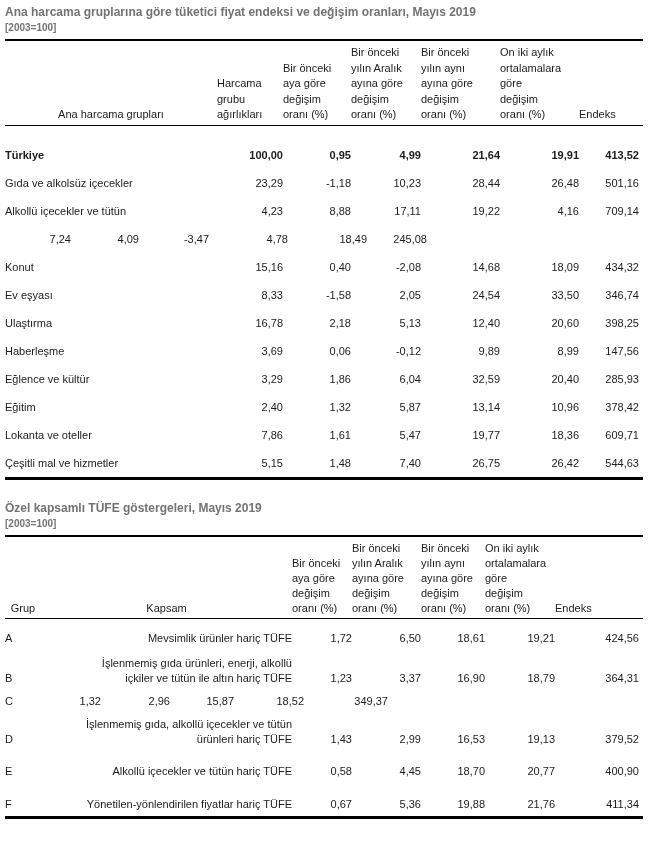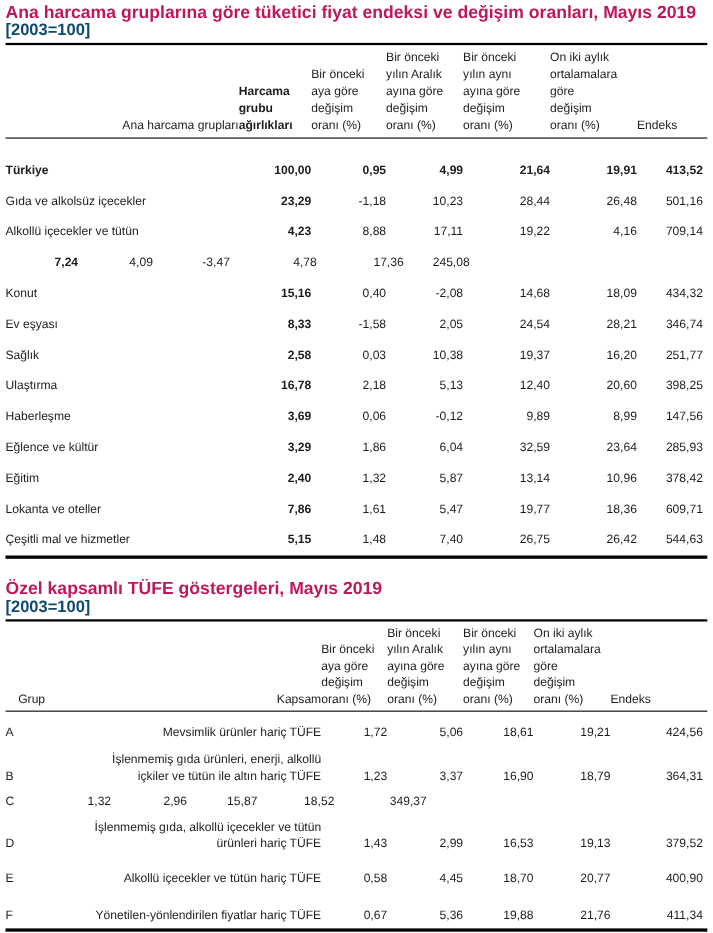--- a/index.html
+++ b/index.html
@@ -2,33 +2,33 @@
 <html><head>
 <meta charset="utf-8">
 <style>
   html,body{margin:0;padding:0;background:#fff;}
   .page{
     width:648px;height:848px;box-sizing:border-box;
     padding:4px 5px 0 5px;background:#fff;
     font-family:"Liberation Sans","DejaVu Sans",sans-serif;
     color:#1c1c1c;font-size:11px;overflow:hidden;
   }
-  .title{font-size:16px;font-weight:bold;line-height:16px;color:#be185d;}
-  .subtitle{font-size:15px;font-weight:bold;line-height:16px;color:#0c4a6e;}
+  .title{font-size:12px;font-weight:bold;line-height:16px;color:#737373;}
+  .subtitle{font-size:10px;font-weight:bold;line-height:16px;color:#737373;}
   .rule-top{border:none;border-top:2px solid #000;margin:3px 0 0 0;}
   .rule-sep{border:none;border-top:1.3px solid #000;margin:0;}
   .rule-bottom{border:none;border-top:3px solid #000;margin:0;}
   .thead{display:flex;align-items:flex-end;padding-top:4px;}
   .thead .th{white-space:pre;line-height:15.5px;text-align:left;padding-bottom:2px;}
-  .thead .th.left{text-align:right;}
+  .thead .th.left{text-align:center;}
   .tr{display:flex;}
   .td{text-align:right;}
   
   .t1 .c-label{width:212px;text-align:left;}
-  .t1 .v0{width:66px;font-weight:bold;} .t1 .v1{width:68px;} .t1 .v2{width:70px;}
+  .t1 .v0{width:66px;} .t1 .v1{width:68px;} .t1 .v2{width:70px;}
   .t1 .v3{width:79px;} .t1 .v4{width:79px;} .t1 .v5{width:60px;}
   .t1 .tbody{margin-top:15px;}
   .t1 .tbody .tr{height:28px;align-items:center;}
   .tr.total{font-weight:bold;}
   
   .t2 .c-grup{width:36px;text-align:left;}
   .t2 .c-kapsam{width:251px;text-align:right;white-space:pre;line-height:15px;}
   .t2 .v0{width:60px;} .t2 .v1{width:69px;} .t2 .v2{width:64px;}
   .t2 .v3{width:70px;} .t2 .v4{width:84px;}
   .t2 .tbody .tr{align-items:flex-end;line-height:15px;}
@@ -107,49 +107,40 @@
           <div class="td v2">17,11</div>
           <div class="td v3">19,22</div>
           <div class="td v4">4,16</div>
           <div class="td v5">709,14</div>
         </div>
         <div class="tr">
           <div class="td v0">7,24</div>
           <div class="td v1">4,09</div>
           <div class="td v2">-3,47</div>
           <div class="td v3">4,78</div>
-          <div class="td v4">17,36</div>
+          <div class="td v4">18,49</div>
           <div class="td v5">245,08</div>
         </div>
         <div class="tr">
           <div class="td c-label">Konut</div>
           <div class="td v0">15,16</div>
           <div class="td v1">0,40</div>
           <div class="td v2">-2,08</div>
           <div class="td v3">14,68</div>
           <div class="td v4">18,09</div>
           <div class="td v5">434,32</div>
         </div>
         <div class="tr">
           <div class="td c-label">Ev eşyası</div>
           <div class="td v0">8,33</div>
           <div class="td v1">-1,58</div>
           <div class="td v2">2,05</div>
           <div class="td v3">24,54</div>
-          <div class="td v4">28,21</div>
+          <div class="td v4">33,50</div>
           <div class="td v5">346,74</div>
-        </div>
-        <div class="tr">
-          <div class="td c-label">Sağlık</div>
-          <div class="td v0">2,58</div>
-          <div class="td v1">0,03</div>
-          <div class="td v2">10,38</div>
-          <div class="td v3">19,37</div>
-          <div class="td v4">16,20</div>
-          <div class="td v5">251,77</div>
         </div>
         <div class="tr">
           <div class="td c-label">Ulaştırma</div>
           <div class="td v0">16,78</div>
           <div class="td v1">2,18</div>
           <div class="td v2">5,13</div>
           <div class="td v3">12,40</div>
           <div class="td v4">20,60</div>
           <div class="td v5">398,25</div>
         </div>
@@ -161,21 +152,21 @@
           <div class="td v3">9,89</div>
           <div class="td v4">8,99</div>
           <div class="td v5">147,56</div>
         </div>
         <div class="tr">
           <div class="td c-label">Eğlence ve kültür</div>
           <div class="td v0">3,29</div>
           <div class="td v1">1,86</div>
           <div class="td v2">6,04</div>
           <div class="td v3">32,59</div>
-          <div class="td v4">23,64</div>
+          <div class="td v4">20,40</div>
           <div class="td v5">285,93</div>
         </div>
         <div class="tr">
           <div class="td c-label">Eğitim</div>
           <div class="td v0">2,40</div>
           <div class="td v1">1,32</div>
           <div class="td v2">5,87</div>
           <div class="td v3">13,14</div>
           <div class="td v4">10,96</div>
           <div class="td v5">378,42</div>
@@ -233,21 +224,21 @@
 oranı (%)</div>
         <div class="th v4">Endeks</div>
       </div>
       <hr class="rule-sep">
 
       <div class="tbody">
         <div class="tr r-a">
           <div class="td c-grup">A</div>
           <div class="td c-kapsam">Mevsimlik ürünler hariç TÜFE</div>
           <div class="td v0">1,72</div>
-          <div class="td v1">5,06</div>
+          <div class="td v1">6,50</div>
           <div class="td v2">18,61</div>
           <div class="td v3">19,21</div>
           <div class="td v4">424,56</div>
         </div>
         <div class="tr r-b">
           <div class="td c-grup">B</div>
           <div class="td c-kapsam">İşlenmemiş gıda ürünleri, enerji, alkollü
 içkiler ve tütün ile altın hariç TÜFE</div>
           <div class="td v0">1,23</div>
           <div class="td v1">3,37</div>

